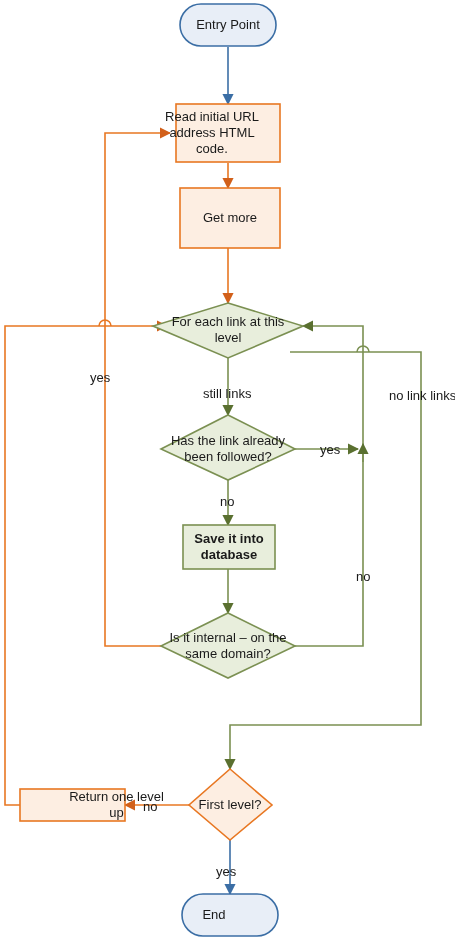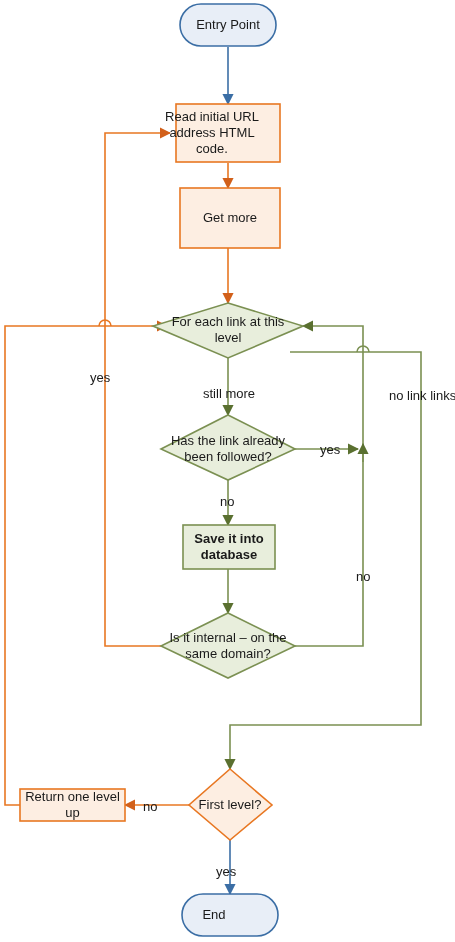--- a/index.html
+++ b/index.html
@@ -129,27 +129,27 @@
 been followed?</div>
 
   <div class="node-label" style="left:183px; top:525px; width:92px; height:44px;font-weight:bold;">Save it into
 database</div>
 
   <div class="node-label" style="left:155px; top:624px; width:146px; height:44px;">Is it internal – on the
 same domain?</div>
 
   <div class="node-label" style="left:186px; top:789px; width:88px; height:32px;">First level?</div>
 
-  <div class="node-label" style="left:20px; top:789px; width:105px; height:32px;">Return one level up</div>
+  <div class="node-label" style="left:20px; top:789px; width:105px; height:32px;padding-left:44px;">Return one level up</div>
 
   <div class="node-label" style="left:170px; top:894px; width:88px; height:42px;">End</div>
 
   <div class="edge-label" style="left:90px; top:370px;">yes</div>
 
-  <div class="edge-label" style="left:203px; top:386px;">still more</div>
+  <div class="edge-label" style="left:203px; top:386px;">still links</div>
 
   <div class="edge-label" style="left:389px; top:388px;">no link links</div>
 
   <div class="edge-label" style="left:320px; top:442px;">yes</div>
 
   <div class="edge-label" style="left:220px; top:494px;">no</div>
 
   <div class="edge-label" style="left:356px; top:569px;">no</div>
 
   <div class="edge-label" style="left:143px; top:799px;">no</div>

